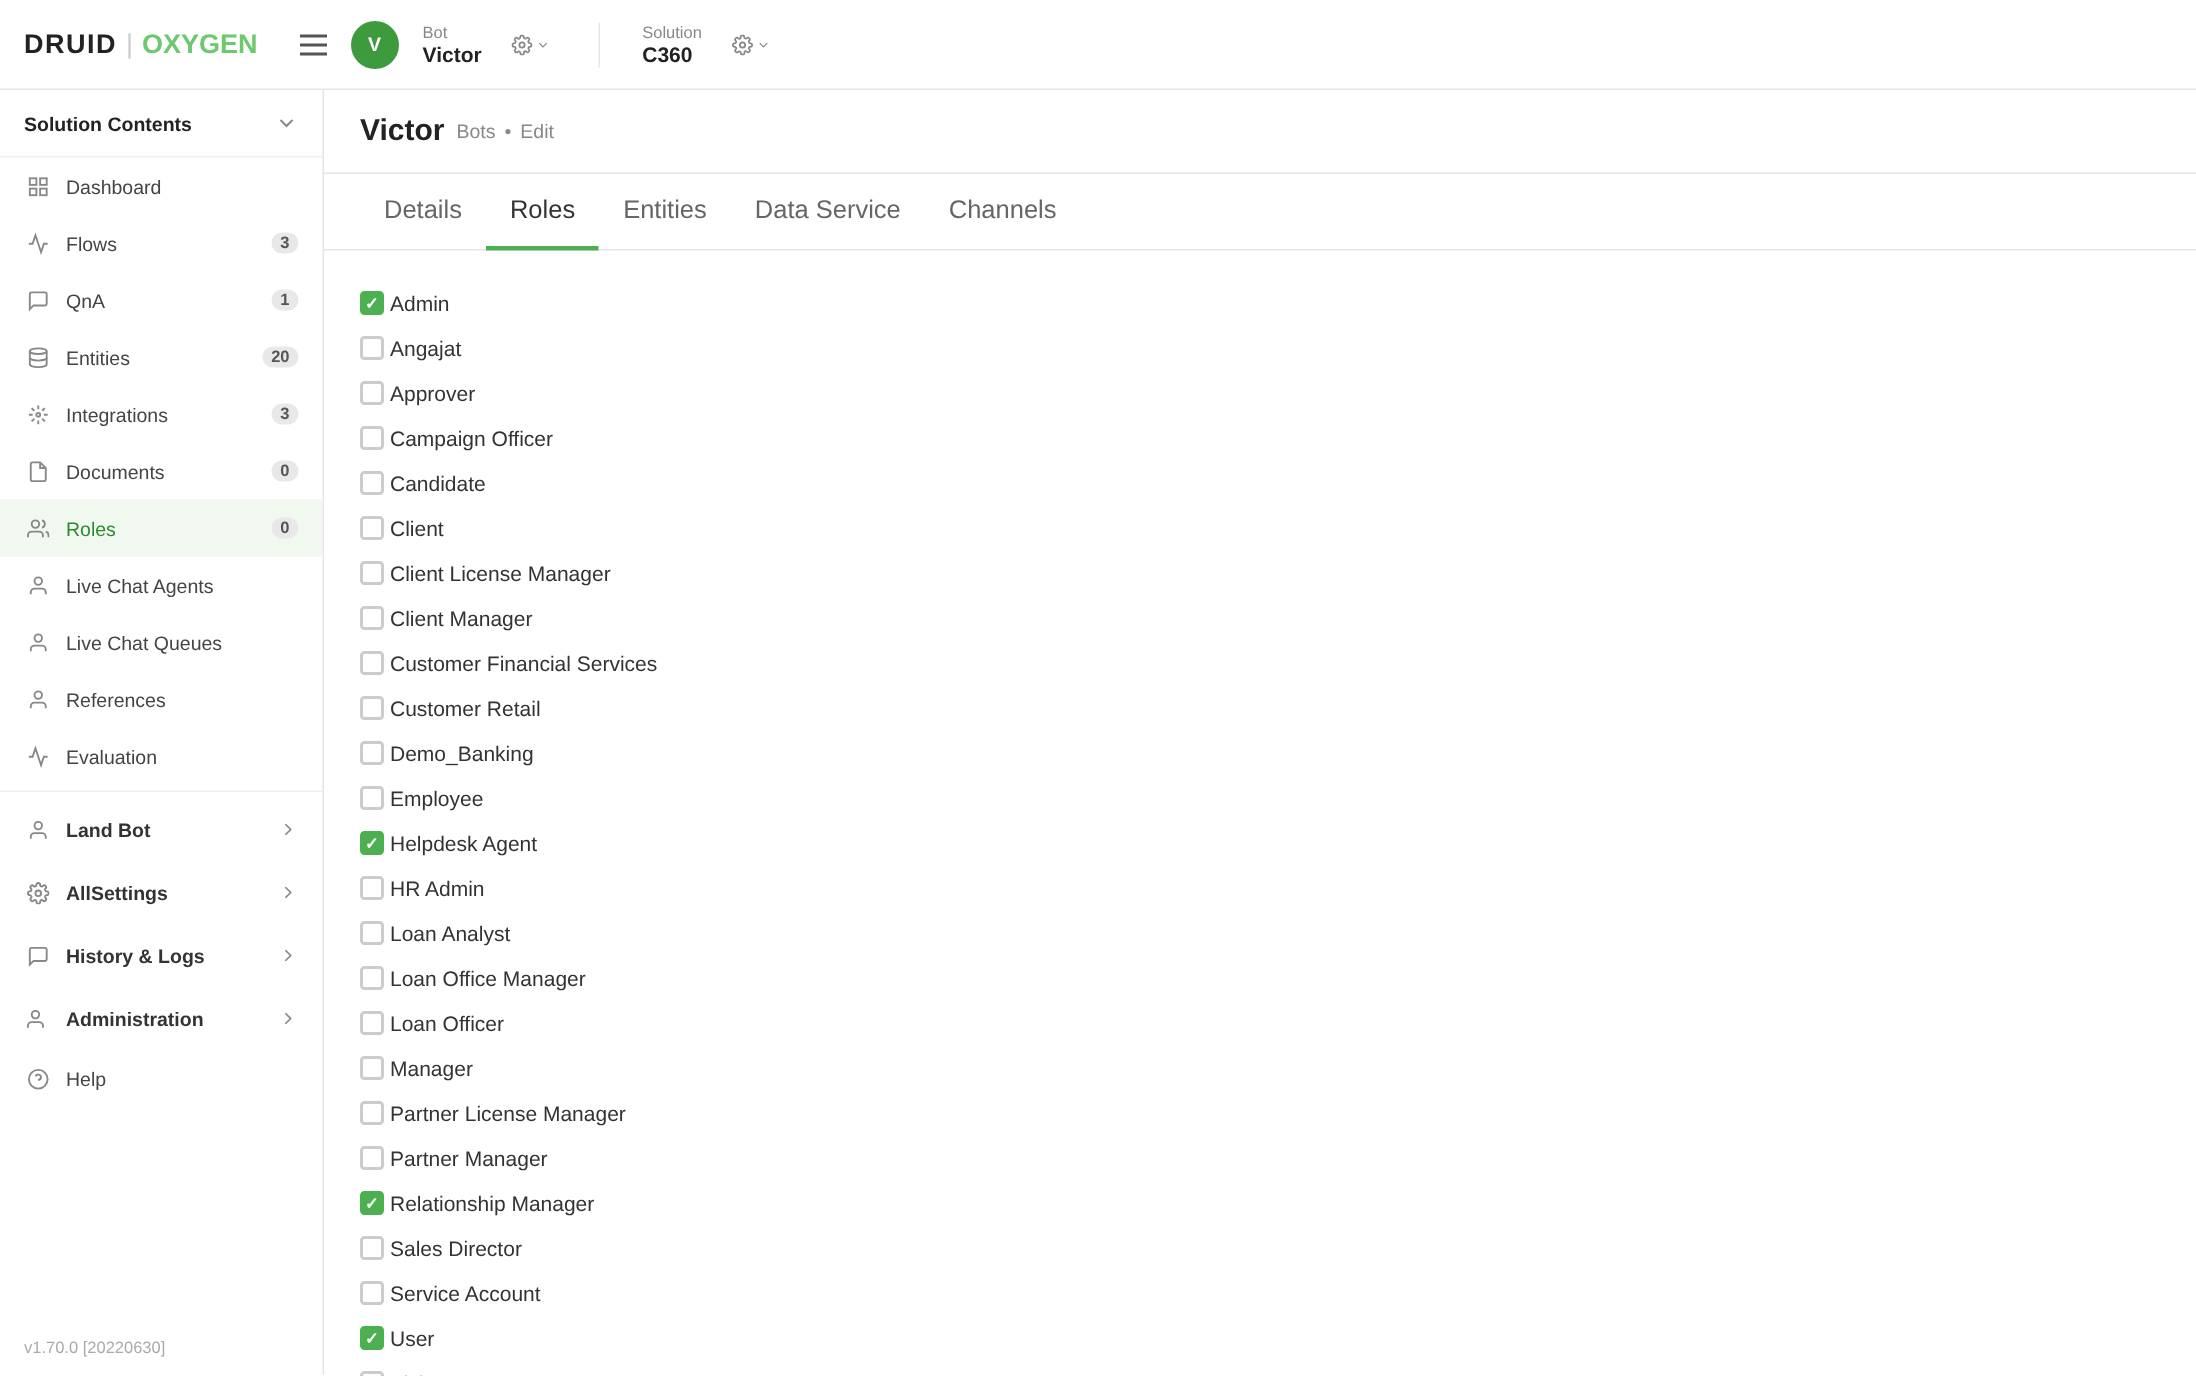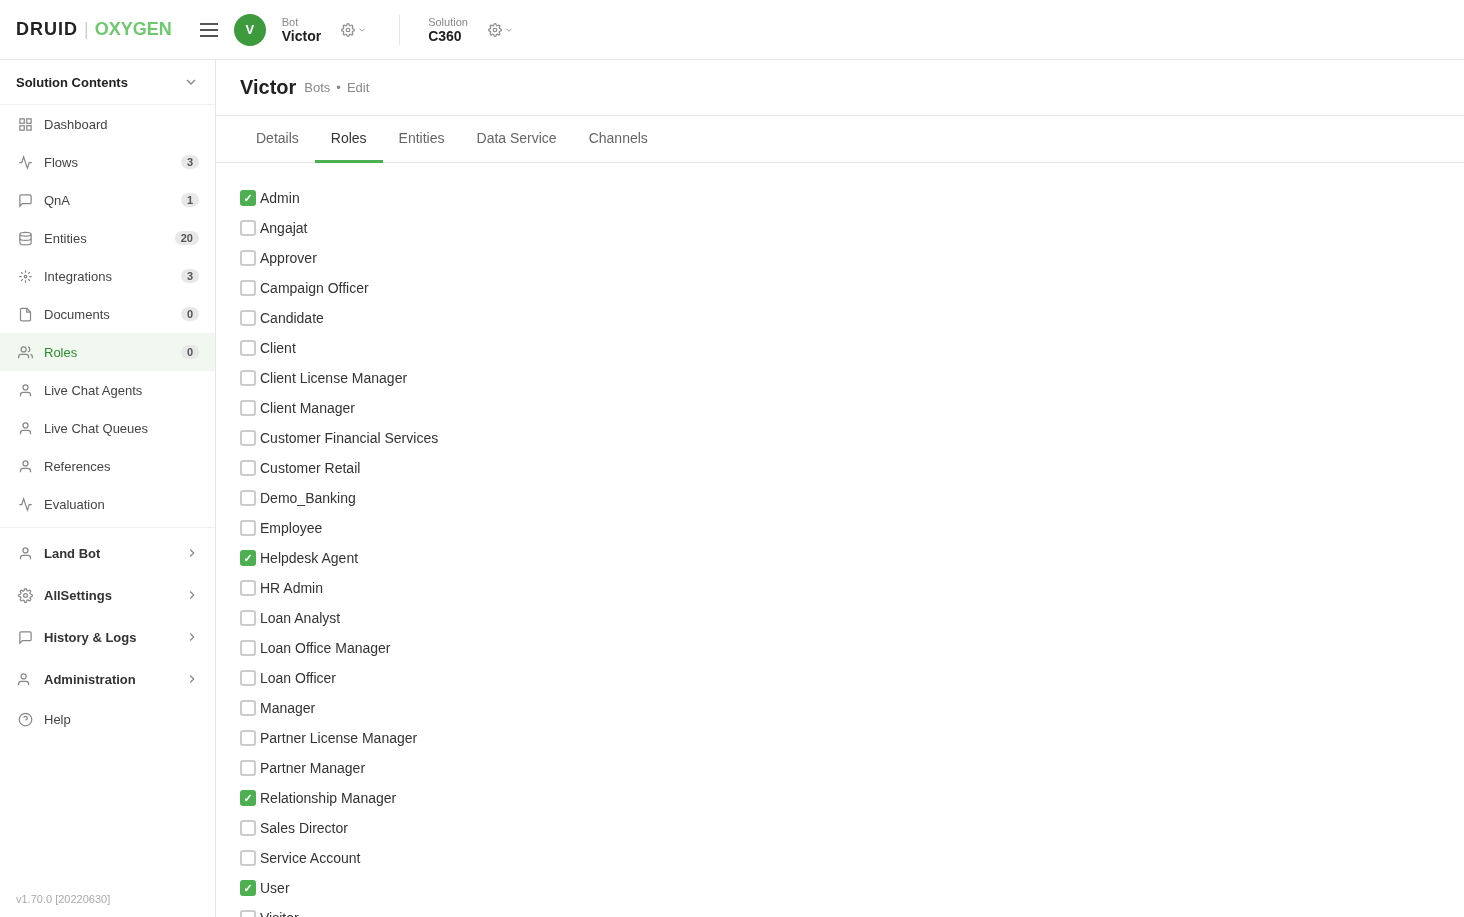--- a/index.html
+++ b/index.html
@@ -35,21 +35,21 @@
     .sidebar-divider { height: 1px; background: #f0f0f0; margin: 4px 0; }
 
     
     .content { flex: 1; overflow-y: auto; display: flex; flex-direction: column; }
     .content-header { padding: 16px 24px; border-bottom: 1px solid #e5e5e5; display: flex; align-items: center; gap: 8px; }
     .content-header-title { font-size: 20px; font-weight: 700; color: #222; }
     .breadcrumb { display: flex; gap: 6px; color: #888; font-size: 13px; }
 
     
     .tabs { display: flex; border-bottom: 1px solid #e5e5e5; padding: 0 24px; background: #fff; }
-    .tab { padding: 14px 16px; cursor: pointer; font-size: 14px; color: #666; border-bottom: 3px solid transparent; margin-bottom: -1px; }
+    .tab { padding: 14px 16px; cursor: pointer; font-size: 17px; color: #666; border-bottom: 3px solid transparent; margin-bottom: -1px; }
     .tab.active { color: #333; border-bottom-color: #4caf50; font-weight: 500; }
 
     
     .roles-list { padding: 20px 24px; }
     .role-item { display: flex; align-items: center; gap: 4px; padding: 7px 0; cursor: pointer; }
     .checkbox { width: 16px; height: 16px; border: 2px solid #ccc; border-radius: 3px; display: flex; align-items: center; justify-content: center; flex-shrink: 0; background: #fff; }
     .checkbox.checked { background: #4caf50; border-color: #4caf50; }
     .checkbox.checked::after { content: '✓'; color: #fff; font-size: 11px; font-weight: 700; }
     .role-name { font-size: 14px; color: #333; }
   </style>

